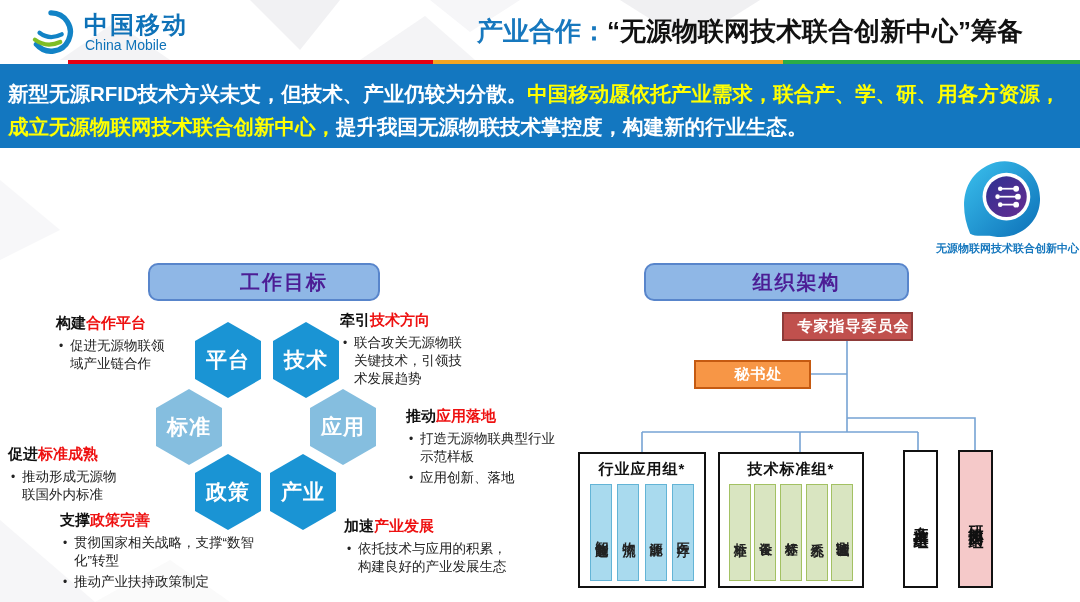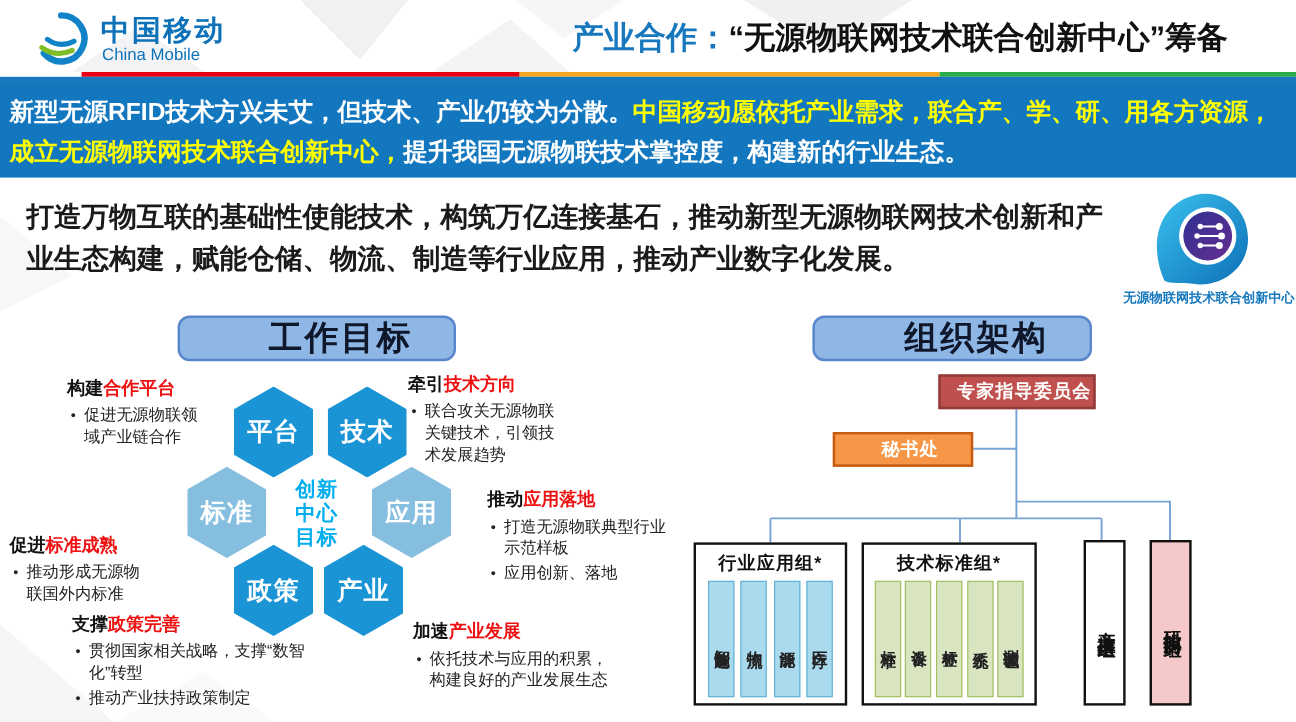--- a/index.html
+++ b/index.html
@@ -30,24 +30,24 @@
   
   .intro{position:absolute;top:163px;left:22px;width:908px;margin:0;font-size:23px;font-weight:bold;color:#1a1a1a;line-height:35px;z-index:2;}
   .badge{position:absolute;left:936px;top:156px;width:132px;text-align:center;z-index:2;}
   .badge svg{width:90px;height:84px;display:block;margin:0 auto;}
   .badge-caption{font-size:11px;font-weight:bold;color:var(--accent-blue,#1778BE);margin-top:1px;white-space:nowrap;}
   
   .pill{
     position:absolute;height:38px;border-radius:10px;z-index:2;
     background:var(--pill-fill,#8FB7E6);border:2px solid var(--pill-border,#5885CB);
     display:flex;align-items:center;justify-content:center;
-    font-size:28px;font-weight:bold;color:#0f172a;letter-spacing:2px;padding-left:40px;
+    font-size:20px;font-weight:bold;color:#4c1d95;letter-spacing:2px;padding-left:40px;
   }
   #goals-pill{left:148px;top:263px;width:232px;}
-  #org-pill{left:677px;top:263px;width:233px;}
+  #org-pill{left:644px;top:263px;width:265px;}
   
   .hex{
     position:absolute;width:66px;height:76px;z-index:2;
     clip-path:polygon(50% 0,100% 25%,100% 75%,50% 100%,0 75%,0 25%);
     display:flex;align-items:center;justify-content:center;
     color:#fff;font-size:21px;font-weight:bold;letter-spacing:1px;
   }
   .hex.dark{background:var(--hex-dark,#1A94D4);}
   .hex.light{background:var(--hex-light,#85BEDF);}
   #hex-platform{left:195px;top:322px;}
@@ -125,21 +125,20 @@
 
   <h1 class="title"><span class="pre">产业合作：</span><span>“无源物联网技术联合创新中心”筹备</span></h1>
 
   <div class="hline" id="line-red"></div>
   <div class="hline" id="line-orange"></div>
   <div class="hline" id="line-green"></div>
   <div class="hline" id="line-blue"></div>
 
   <div class="banner"><span>新型无源RFID技术方兴未艾，但技术、产业仍较为分散。</span><span class="yellow">中国移动愿依托产业需求，联合产、学、研、用各方资源，成立无源物联网技术联合创新中心，</span><span>提升我国无源物联技术掌控度，构建新的行业生态。</span></div>
 
-  <p class="intro">打造万物互联的基础性使能技术，构筑万亿连接基石，推动新型无源物联网技术创新和产业生态构建，赋能仓储、物流、制造等行业应用，推动产业数字化发展。</p>
 
   <div class="badge">
     <svg viewBox="0 0 100 95">
       <defs>
         <linearGradient id="gb" x1="0" y1="0" x2="1" y2="1">
           <stop offset="0" stop-color="#3BC1EE"></stop>
             <stop offset="1" stop-color="#0C6FB7"></stop>
         </linearGradient>
         <linearGradient id="gp" x1="0" y1="0" x2="1" y2="1">
           <stop offset="0" stop-color="#2E3192"></stop>
@@ -165,23 +164,20 @@
   </div>
 
   <div class="pill" id="goals-pill">工作目标</div>
 
   <div class="hex dark" id="hex-platform">平台</div>
   <div class="hex dark" id="hex-tech">技术</div>
   <div class="hex light" id="hex-standard">标准</div>
   <div class="hex light" id="hex-app">应用</div>
   <div class="hex dark" id="hex-policy">政策</div>
   <div class="hex dark" id="hex-industry">产业</div>
-  <div class="hex-center">创新
-中心
-目标</div>
 
   <div class="ann" id="ann-cooperation">
     <div class="ann-title"><span>构建</span><span class="hl">合作平台</span></div>
     <ul>
       <li>促进无源物联领域产业链合作</li>
     </ul>
   </div>
 
   <div class="ann" id="ann-tech">
     <div class="ann-title"><span>牵引</span><span class="hl">技术方向</span></div>

